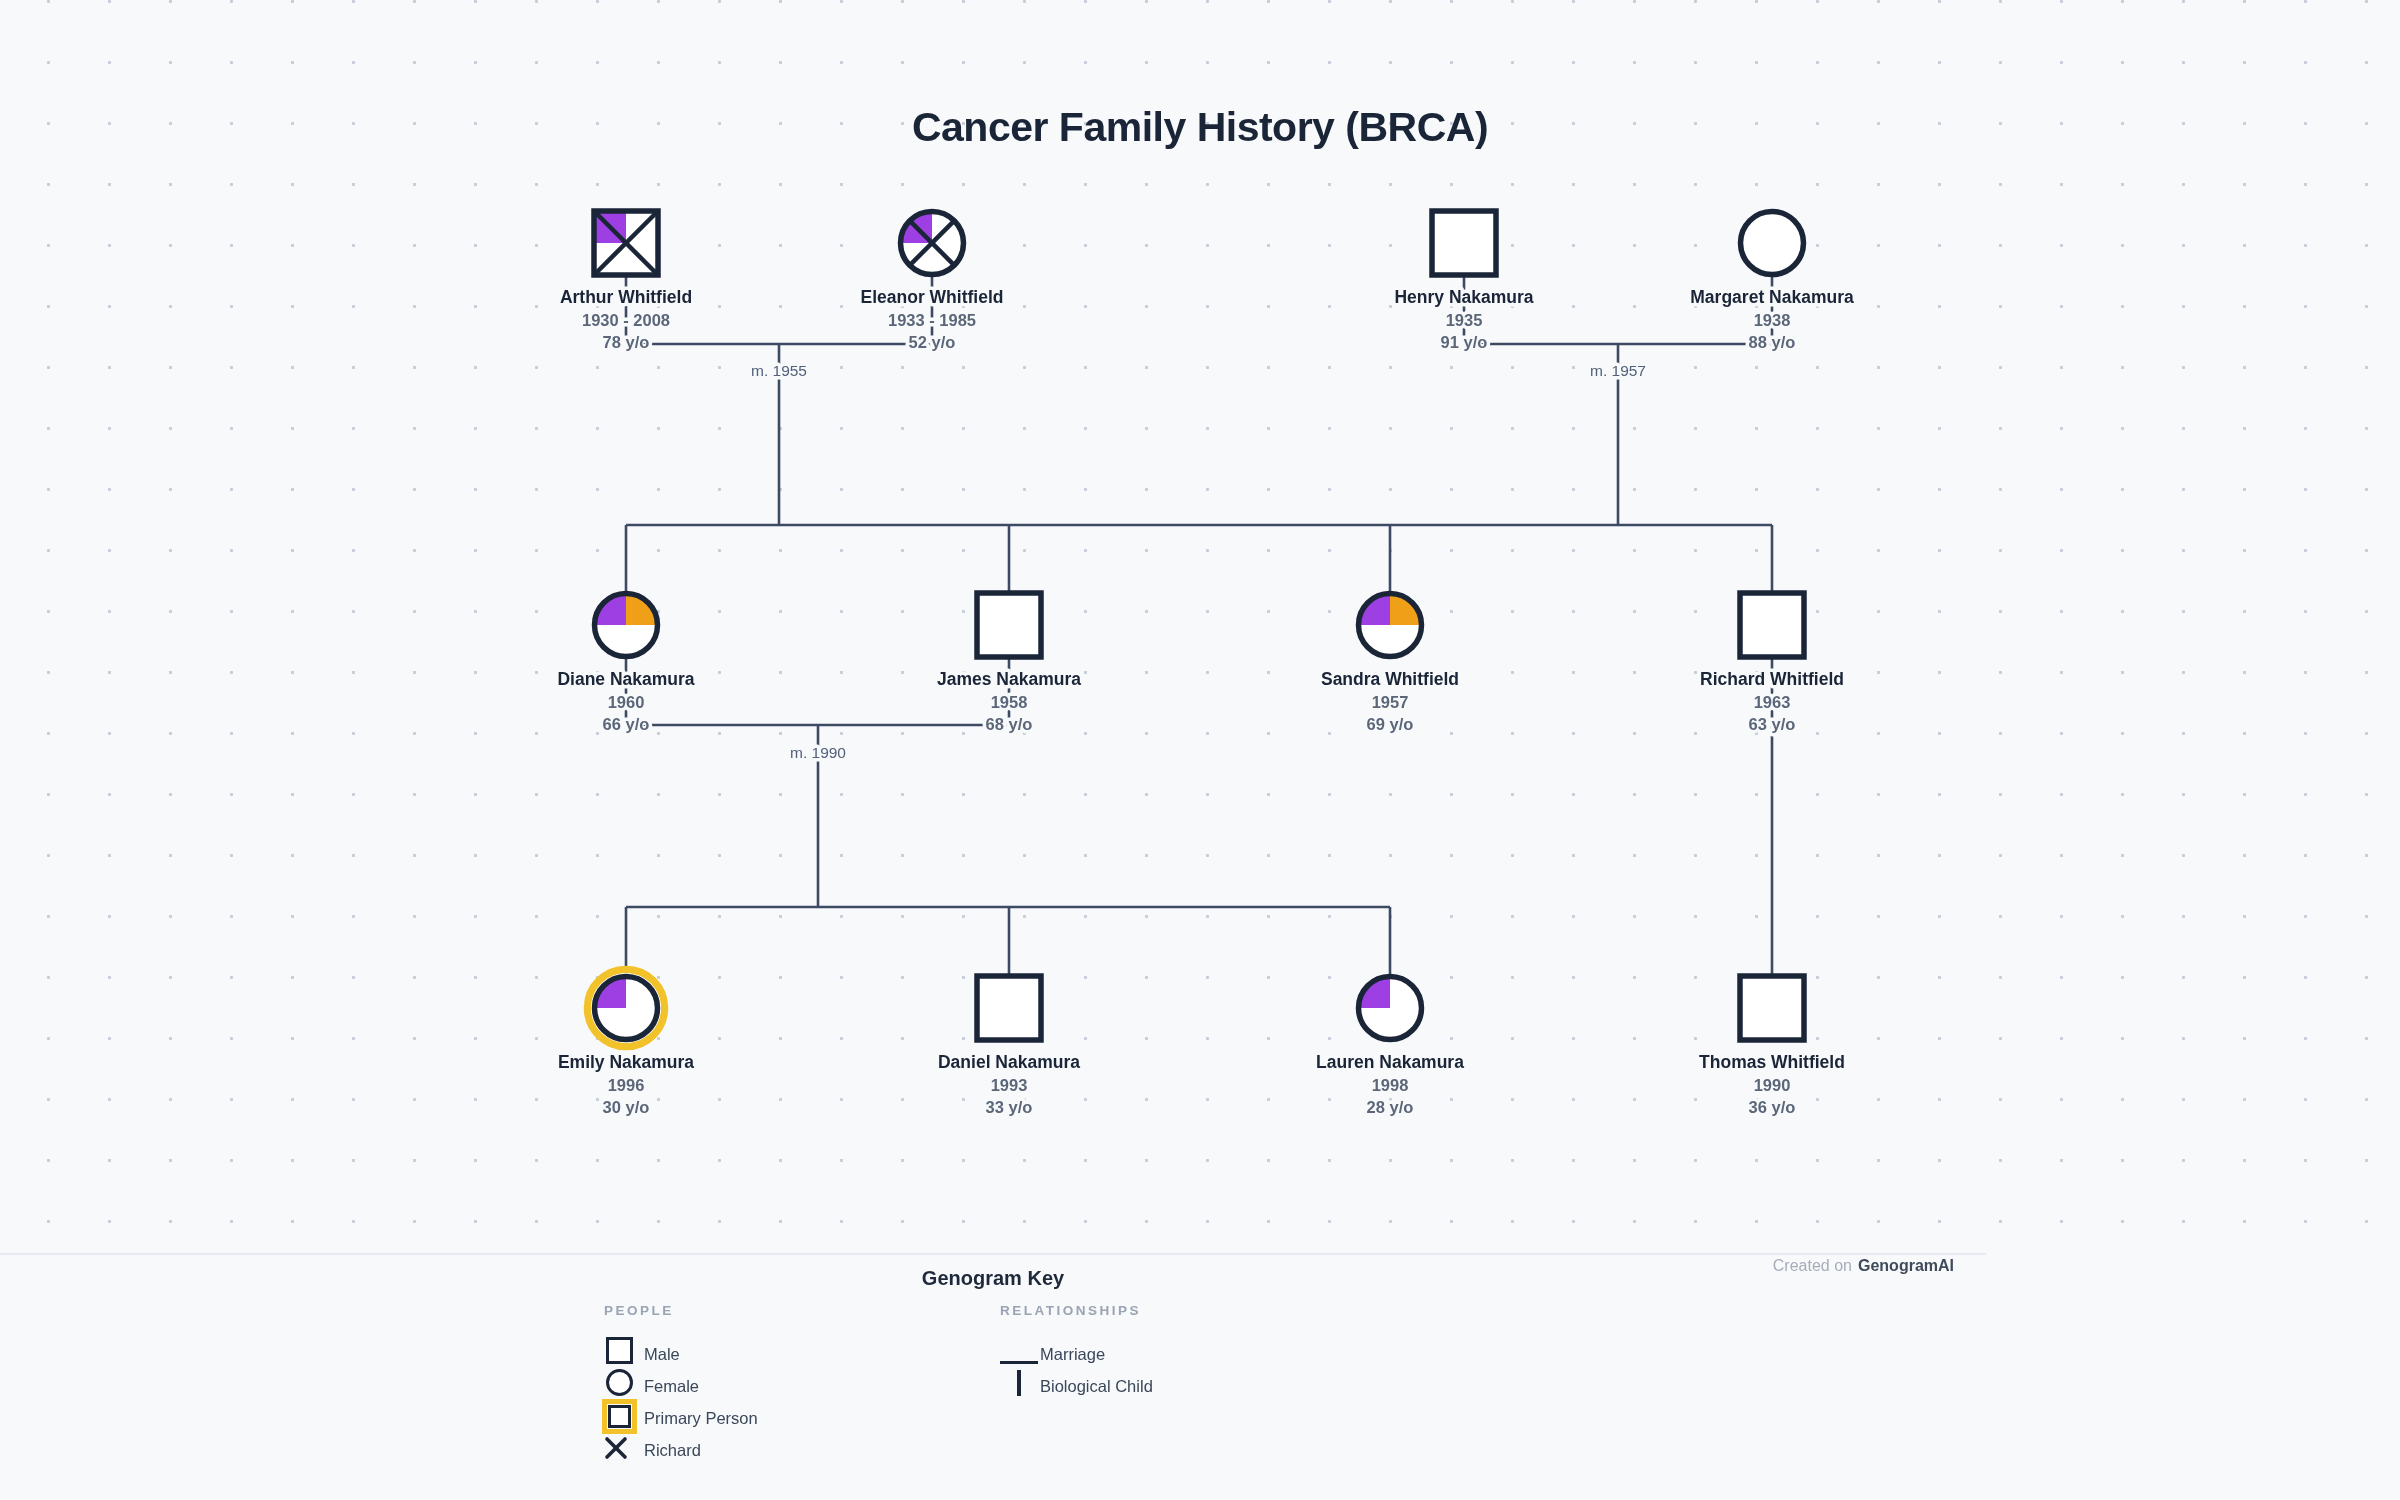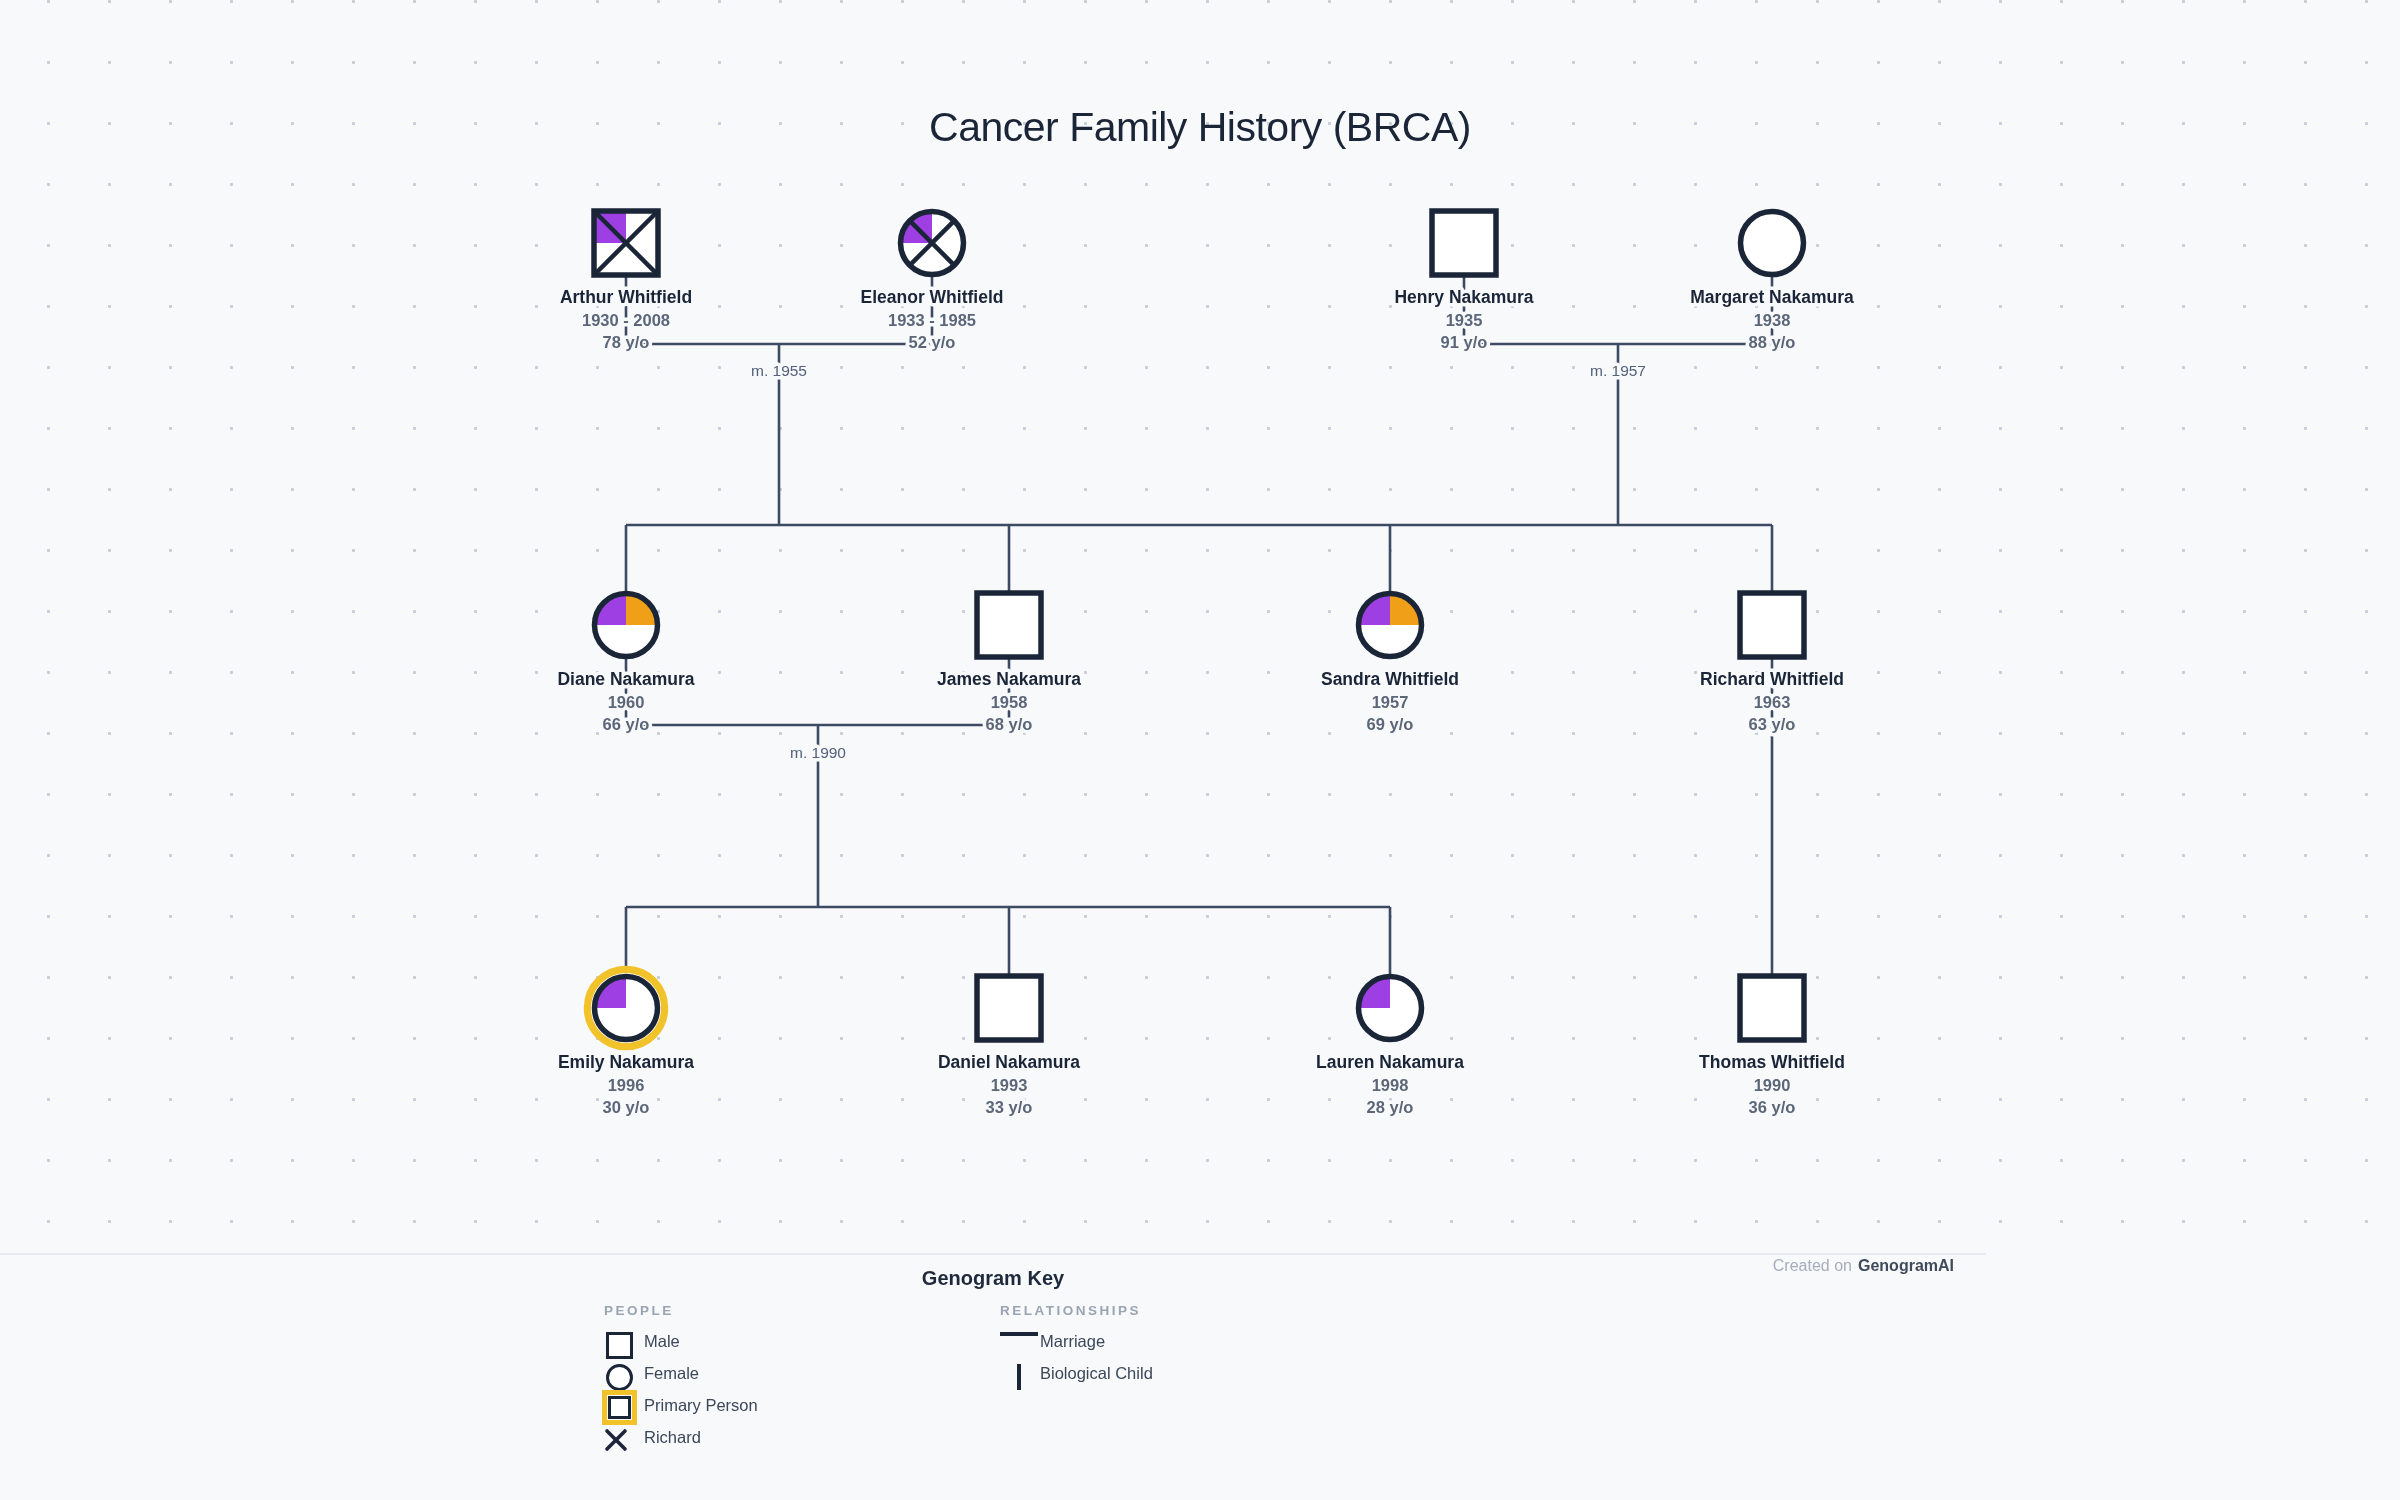--- a/index.html
+++ b/index.html
@@ -10,21 +10,21 @@
   }
   .stage{position:relative;width:2400px;height:1500px;}
   .diagram{
     position:absolute;left:0;top:0;width:2400px;height:1253px;
     background-color:#f8f9fb;
     background-image:radial-gradient(circle,#c9cfda 1.4px,transparent 1.6px);
     background-size:61px 61px;background-position:18px 32px;
   }
   .page-title{
     position:absolute;left:0;right:0;top:104px;margin:0;
-    text-align:center;font-size:41px;font-weight:400;color:#1b2538;letter-spacing:-0.5px;
+    text-align:center;font-size:41px;font-weight:700;color:#1b2538;letter-spacing:-0.5px;
   }
   #genogram-svg{position:absolute;left:0;top:0;}
   .keypanel{
     position:absolute;left:0;top:1253px;width:1986px;height:247px;
     border-top:2px solid #e7eaf0;background:#f8f9fb;box-sizing:border-box;
   }
   .key-heading{
     position:absolute;left:0;right:0;top:12px;margin:0;text-align:center;
     font-size:20px;font-weight:700;color:#1e293b;
   }
@@ -32,21 +32,21 @@
     position:absolute;right:32px;top:2px;font-size:16px;color:#a6adba;margin-left:12px;
   }
   .created b{color:#3f4a5a;font-weight:700;margin-left:6px;}
   .legend-col{position:absolute;top:48px;}
   .legend-col.people{left:572px;margin-left:32px;}
   .legend-col.relationships{left:1000px;}
   .legend-col.medical{left:1400px;}
   .legend-header{
     font-size:13.5px;font-weight:700;letter-spacing:2.5px;color:#9aa4b2;margin:0 0 14px 0;
   }
-  .legend-row{display:flex;align-items:flex-start;height:32px;}
+  .legend-row{display:flex;align-items:flex-end;height:32px;}
   .legend-icon{width:40px;display:flex;align-items:center;justify-content:flex-start;flex:0 0 40px;}
   .legend-label{font-size:16.5px;color:#3a4759;}
   .ic-male{width:21px;height:21px;border:3.5px solid #1b2538;background:#fff;margin-left:2px;}
   .ic-female{width:21px;height:21px;border:3.5px solid #1b2538;border-radius:50%;background:#fff;margin-left:2px;}
   .ic-primary{width:17px;height:17px;border:3px solid #1b2538;background:#fff;outline:5px solid #f2c22b;outline-offset:1px;margin-left:4px;}
   .ic-marriage{width:38px;height:3.5px;background:#1b2538;}
   .ic-child{width:3.5px;height:26px;background:#1b2538;margin-left:17px;}
   .ic-swatch{width:20px;height:20px;border-radius:5px;margin-left:2px;}
 </style>
 </head>

